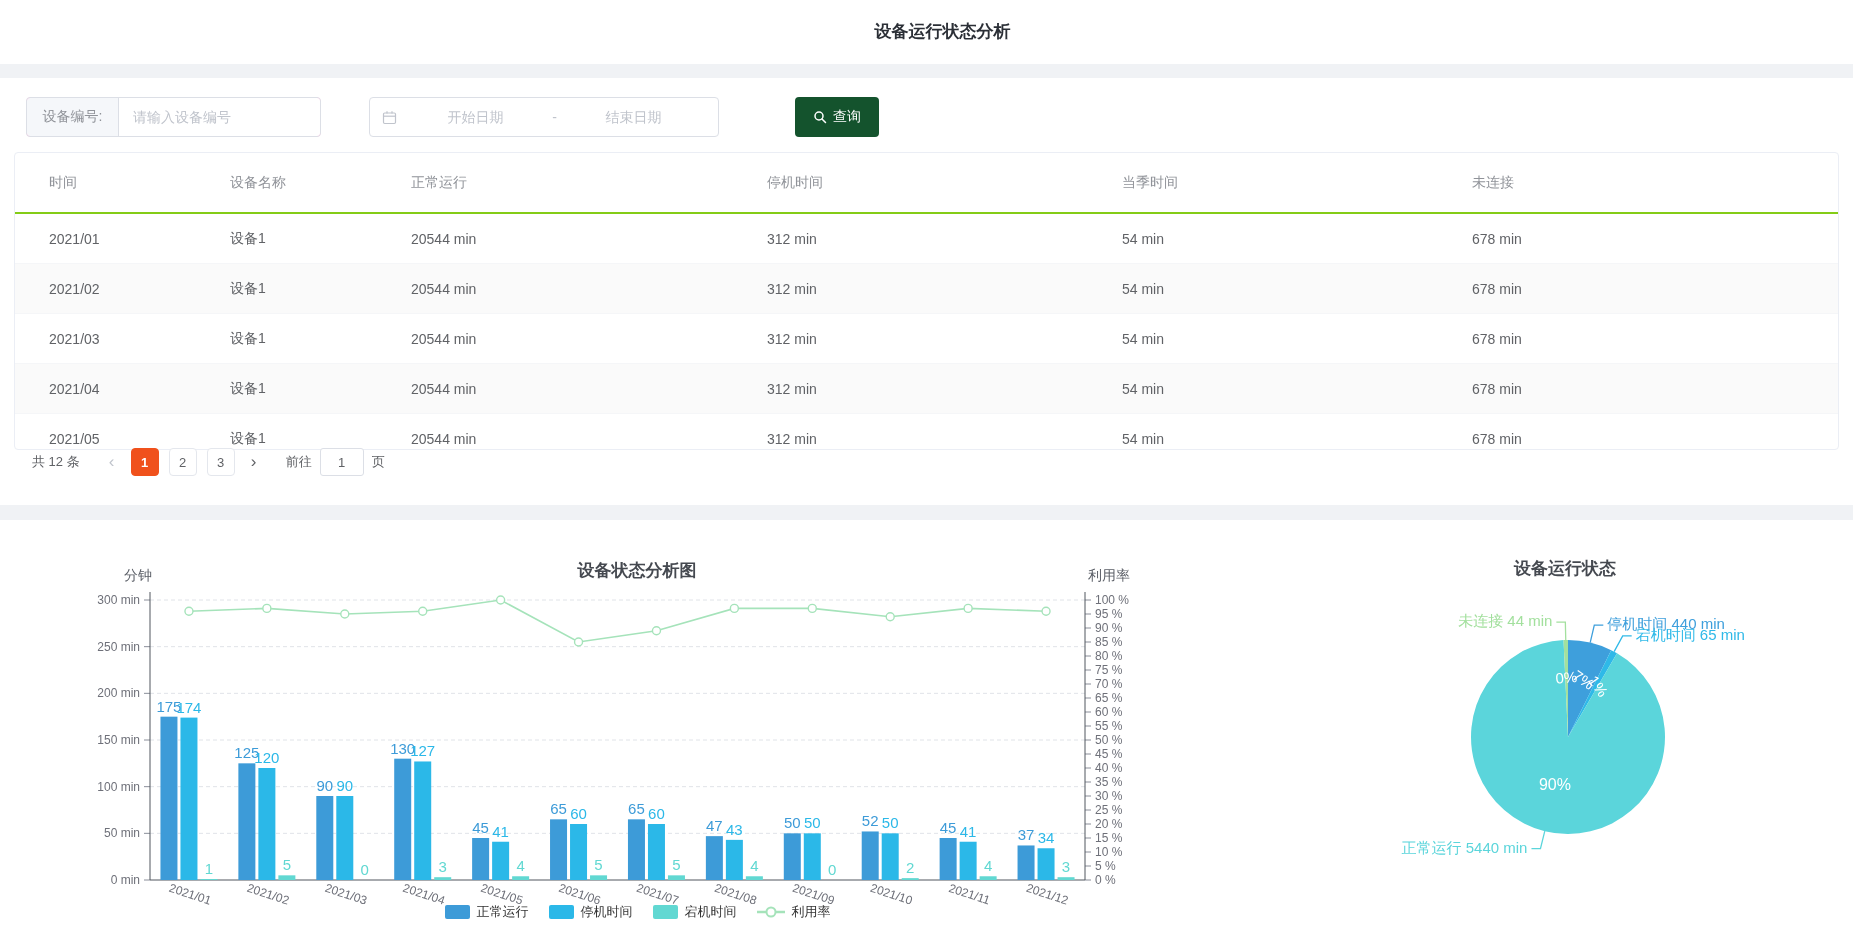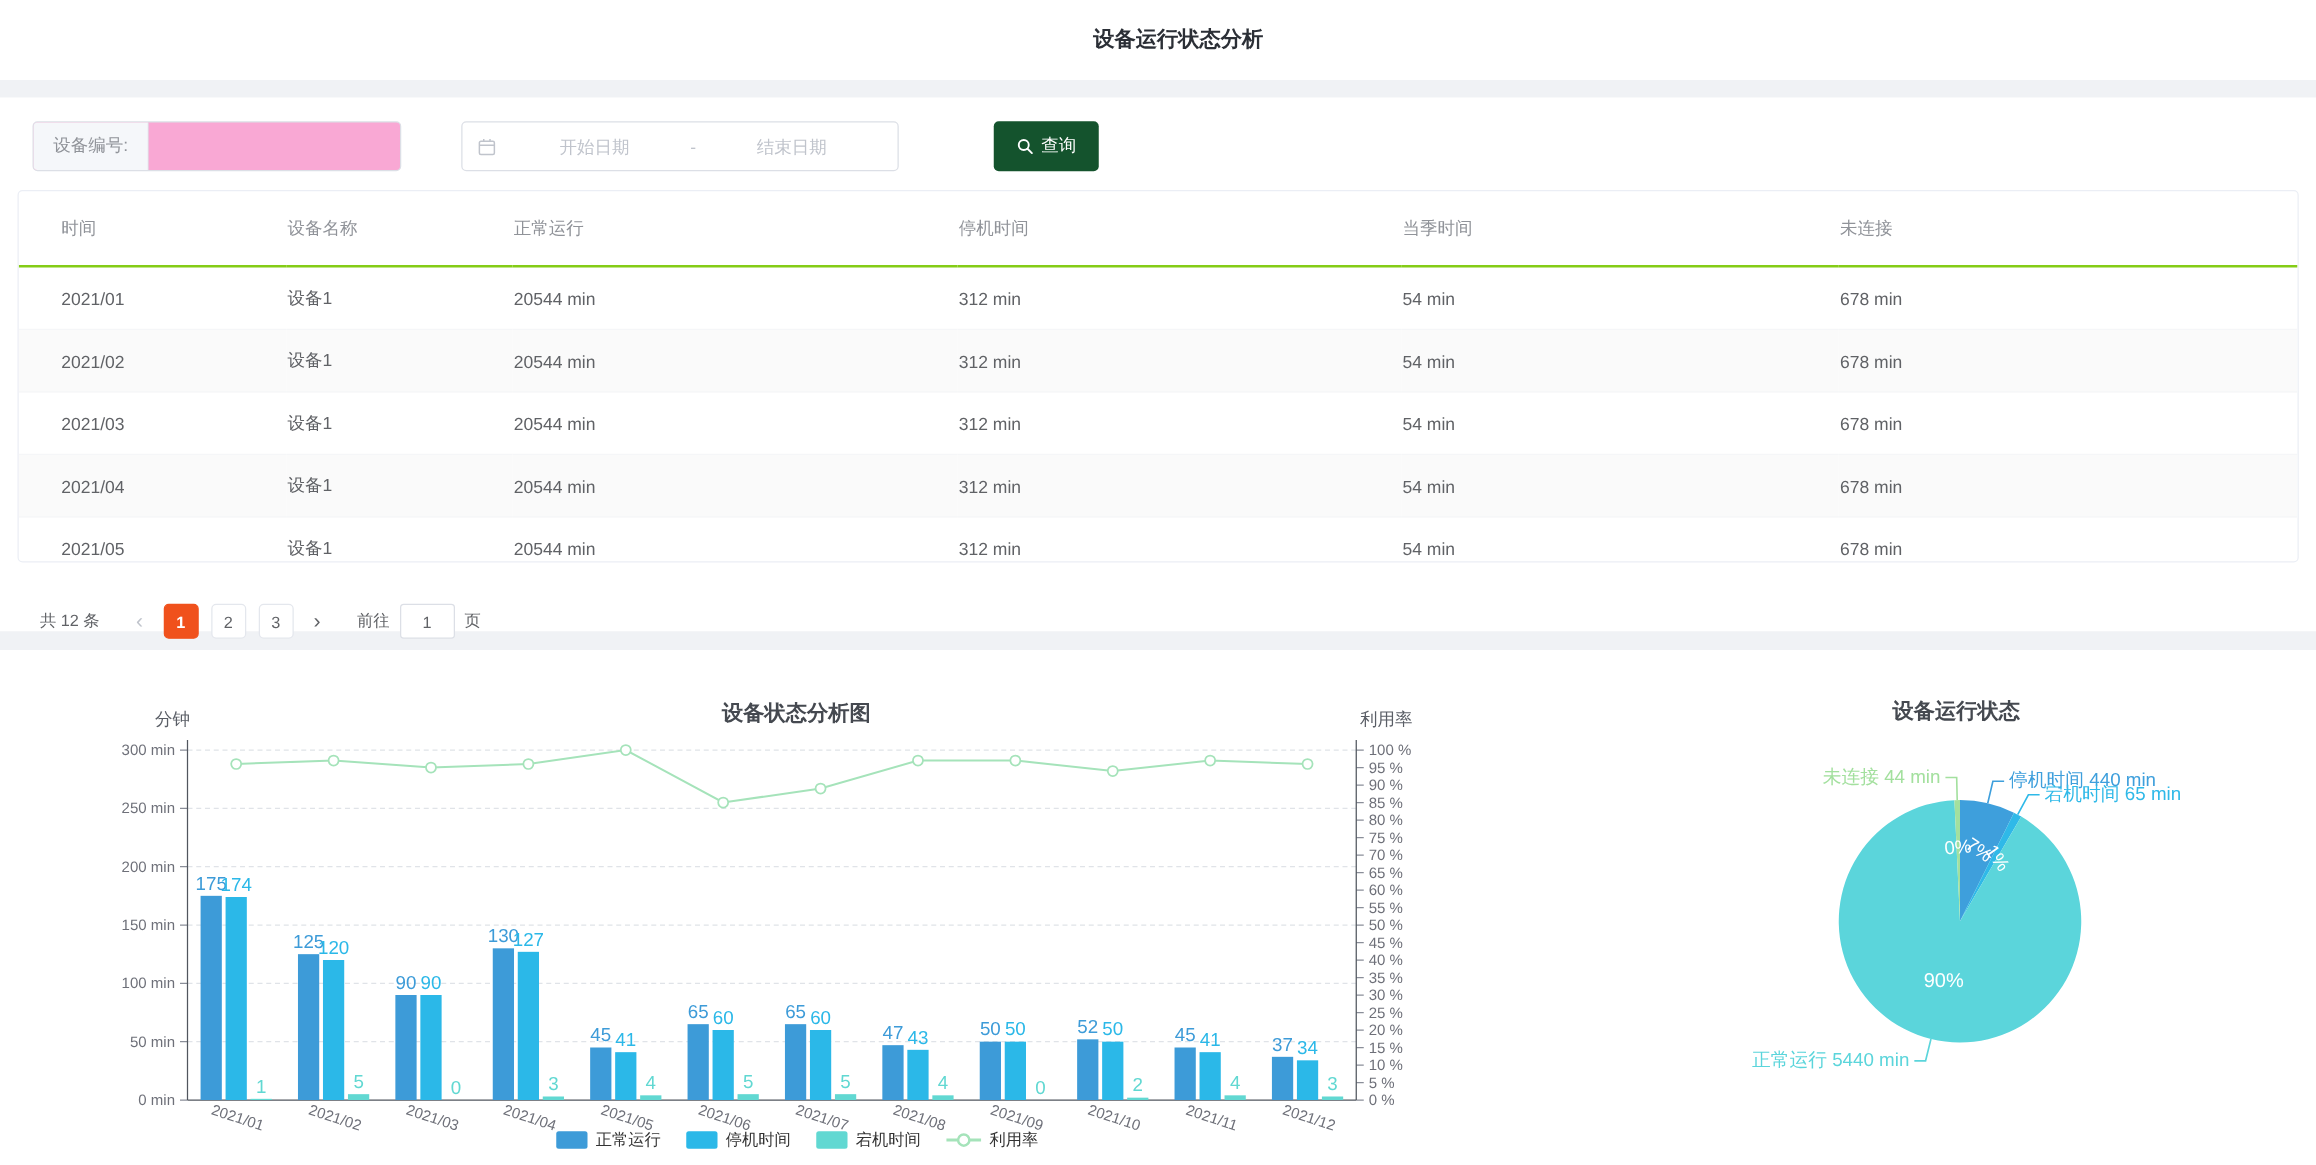--- a/index.html
+++ b/index.html
@@ -28,21 +28,21 @@
   
   .table-card{position:absolute;left:14px;top:74px;width:1825px;height:298px;border:1px solid #EBEEF5;
     border-radius:4px;box-sizing:border-box;overflow:hidden;background:#fff;}
   table{border-collapse:collapse;table-layout:fixed;width:100%;}
   th{height:57px;font-size:14px;color:#909399;font-weight:normal;text-align:left;border-bottom:2px solid #84cc16;}
   td{height:47px;font-size:14px;color:#606266;text-align:left;border-bottom:1px solid #F5F6F8;}
   th:first-child,td:first-child{padding-left:34px;}
   tr.stripe td{background:#FAFAFA;}
 
   
-  .pagination{position:absolute;left:32px;top:404px;height:30px;display:flex;align-items:center;font-size:13px;color:#606266;}
+  .pagination{position:absolute;left:32px;top:369px;height:30px;display:flex;align-items:center;font-size:13px;color:#606266;}
   .pg-total{margin-right:18px;}
   .pg-arrow{width:28px;height:28px;display:flex;align-items:center;justify-content:center;font-size:17px;cursor:pointer;background:transparent;border:none;color:#606266;}
   .pg-arrow.disabled{color:#C0C4CC;}
   .pg-num{width:28px;height:28px;margin:0 5px;border:1px solid #E4E7ED;border-radius:4px;background:#fff;
     display:flex;align-items:center;justify-content:center;font-size:13px;color:#606266;cursor:pointer;box-sizing:border-box;}
   .pg-num.active{background:#F0511C;border-color:#F0511C;color:#fff;font-weight:bold;}
   .pg-goto{margin-left:18px;display:flex;align-items:center;gap:8px;}
   .pg-goto input{width:44px;height:28px;border:1px solid #DCDFE6;border-radius:3px;text-align:center;font-size:13px;color:#606266;outline:none;box-sizing:border-box;}
 
   
@@ -62,20 +62,21 @@
 <div class="app">
 
   <div class="top-header">
     <div class="page-title">设备运行状态分析</div>
   </div>
 
   <div class="section1">
 
     <div class="input-group">
       <div class="input-prepend">设备编号:</div>
+      <input type="text" placeholder="请输入设备编号" style="">
     </div>
 
     <div class="date-picker">
       <span style="display:flex;margin-right:6px;">
         <svg width="15" height="15" viewBox="0 0 15 15">
           <rect x="1.5" y="3" width="12" height="10.5" rx="1.2" fill="none" stroke="#C0C4CC" stroke-width="1.2"></rect>
           <line x1="1.5" y1="6.2" x2="13.5" y2="6.2" stroke="#C0C4CC" stroke-width="1.2"></line>
           <line x1="5" y1="1.2" x2="5" y2="3.5" stroke="#C0C4CC" stroke-width="1.2"></line>
           <line x1="10" y1="1.2" x2="10" y2="3.5" stroke="#C0C4CC" stroke-width="1.2"></line>
         </svg>

